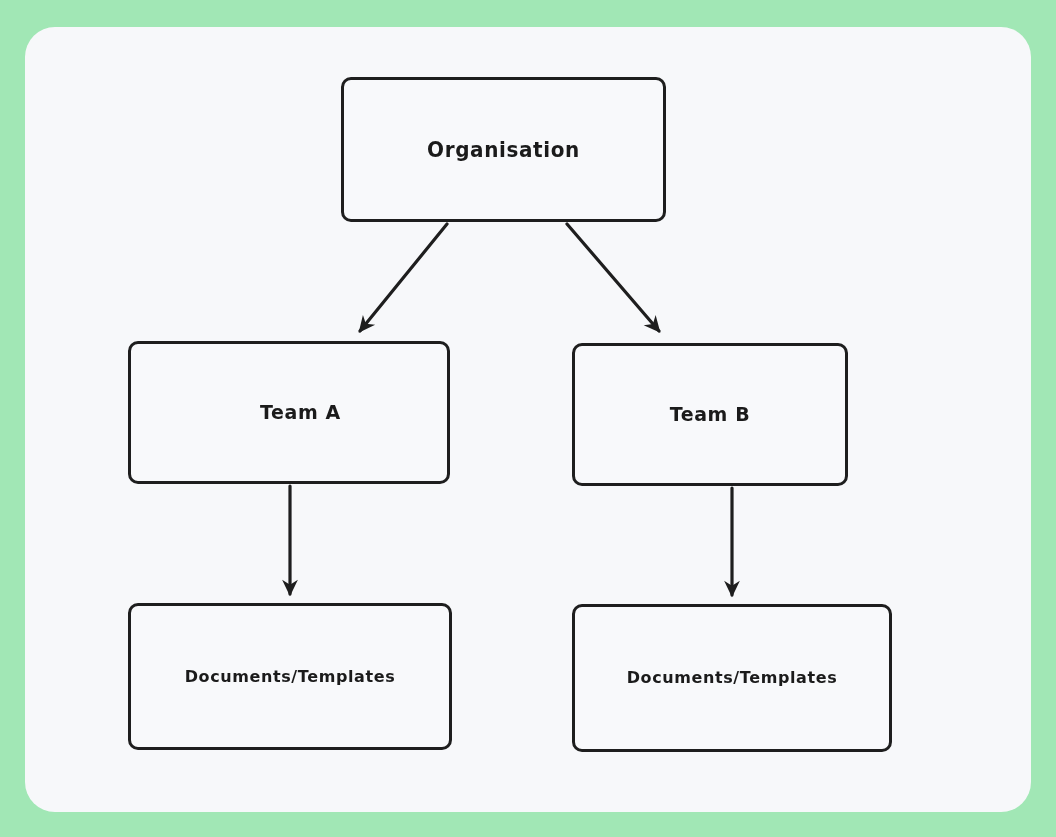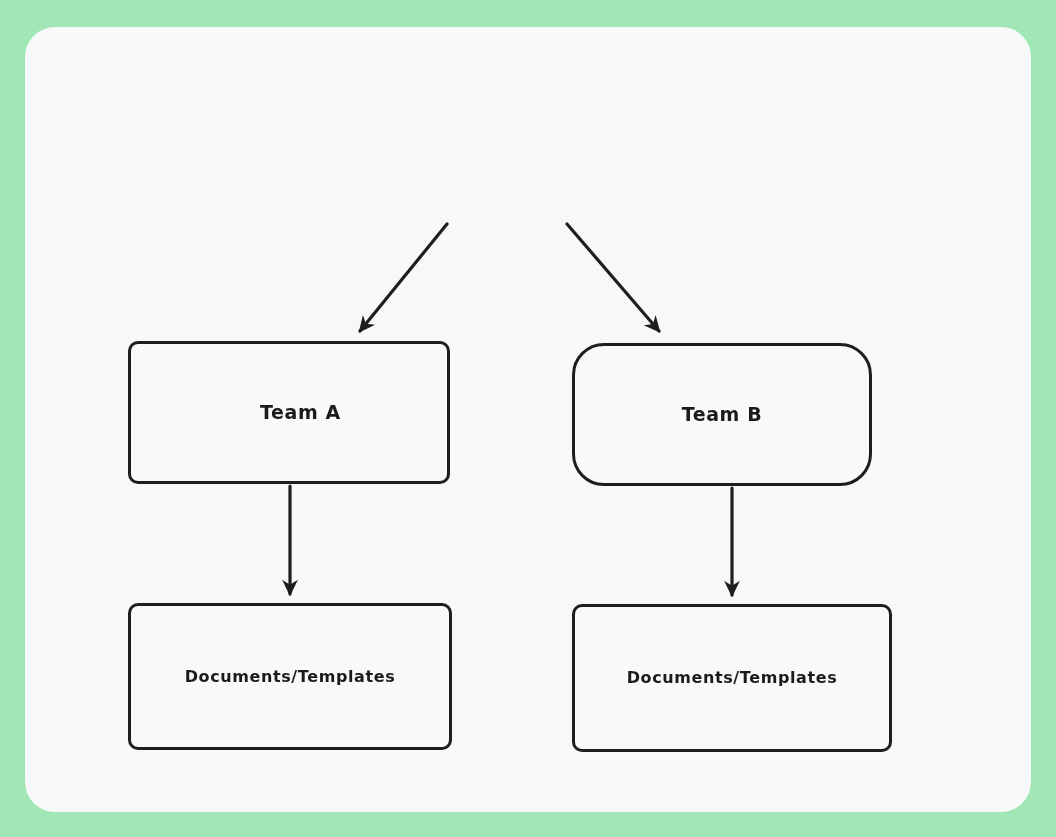--- a/index.html
+++ b/index.html
@@ -50,21 +50,21 @@
     font-family: "DejaVu Sans", sans-serif;
     font-weight: 700;
     color: #1b1b1b;
     letter-spacing: 0.6px;
     text-align: center;
     line-height: 1.2;
     transform: scaleY(1.04);
   }
   #node-org   { left: 341px; top: 77px;  width: 325px; height: 145px; }
   #node-teama { left: 128px; top: 341px; width: 322px; height: 143px; padding-left: 23px; }
-  #node-teamb { left: 572px; top: 343px; width: 300px; height: 143px; border-radius: 32px; }
+  #node-teamb { left: 572px; top: 343px; width: 276px; height: 143px; }
   #node-docsa { left: 128px; top: 603px; width: 324px; height: 147px; }
   #node-docsb { left: 572px; top: 604px; width: 320px; height: 148px; }
 
   #node-org   .node-label { font-size: 20px; }
   #node-teama .node-label,
   #node-teamb .node-label { font-size: 19px; }
   #node-docsa .node-label,
   #node-docsb .node-label { font-size: 16px; }
 
   .edge-layer {
@@ -91,20 +91,23 @@
 
       <line x1="447" y1="224" x2="360" y2="331" stroke="#1e1e1e" stroke-width="3.2" stroke-linecap="round" marker-end="url(#arrowhead)"></line>
 
       <line x1="567" y1="224" x2="659" y2="331" stroke="#1e1e1e" stroke-width="3.2" stroke-linecap="round" marker-end="url(#arrowhead)"></line>
 
       <line x1="290" y1="486" x2="290" y2="594" stroke="#1e1e1e" stroke-width="3.2" stroke-linecap="round" marker-end="url(#arrowhead)"></line>
 
       <line x1="732" y1="488" x2="732" y2="595" stroke="#1e1e1e" stroke-width="3.2" stroke-linecap="round" marker-end="url(#arrowhead)"></line>
     </svg>
 
+    <div class="node" id="node-org">
+      <span class="node-label">Organisation</span>
+    </div>
 
     <div class="node" id="node-teama">
       <span class="node-label">Team A</span>
     </div>
 
     <div class="node" id="node-teamb">
       <span class="node-label">Team B</span>
     </div>
 
     <div class="node" id="node-docsa">

